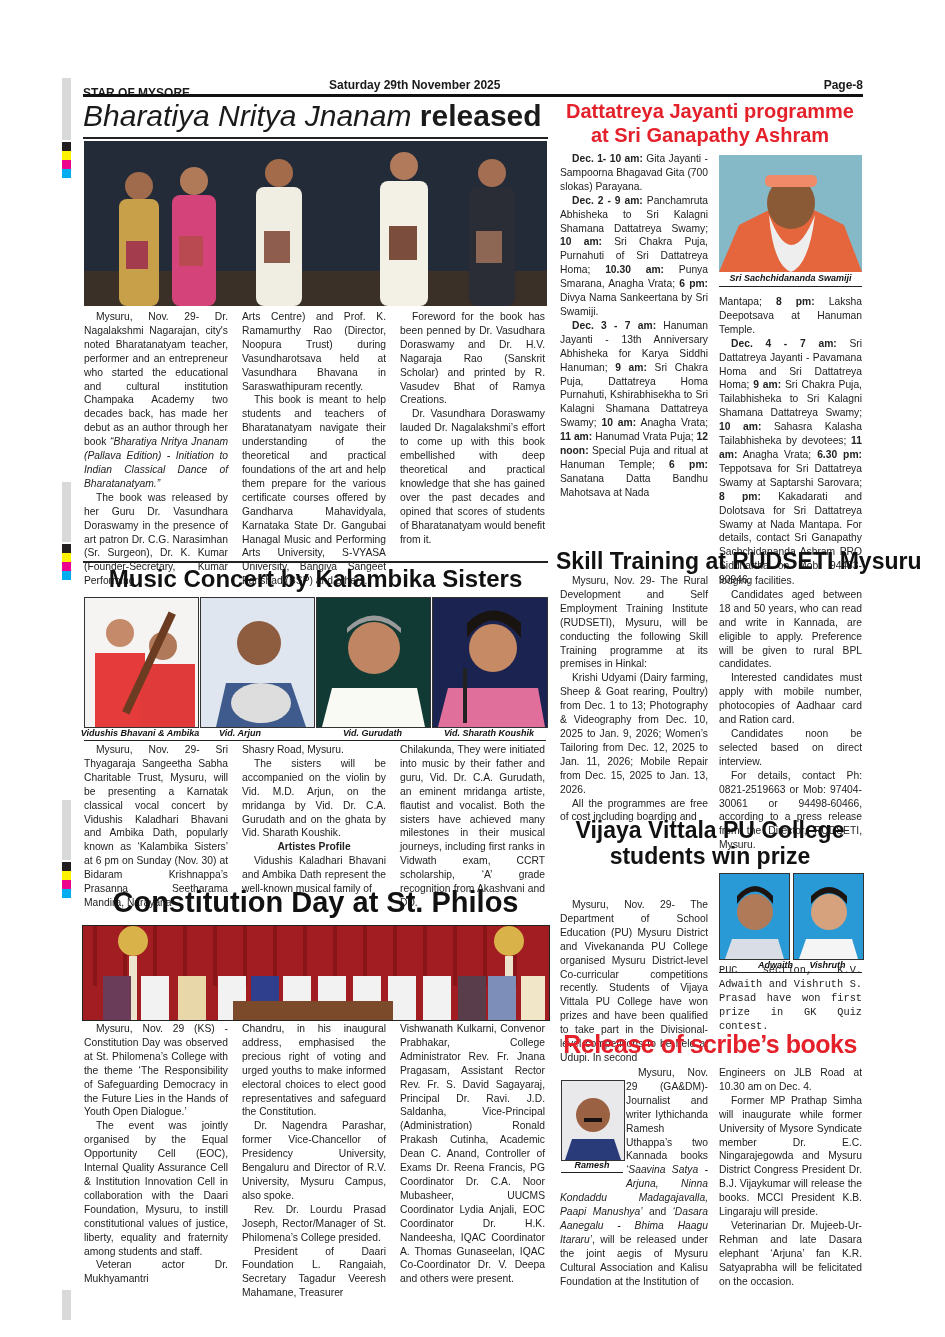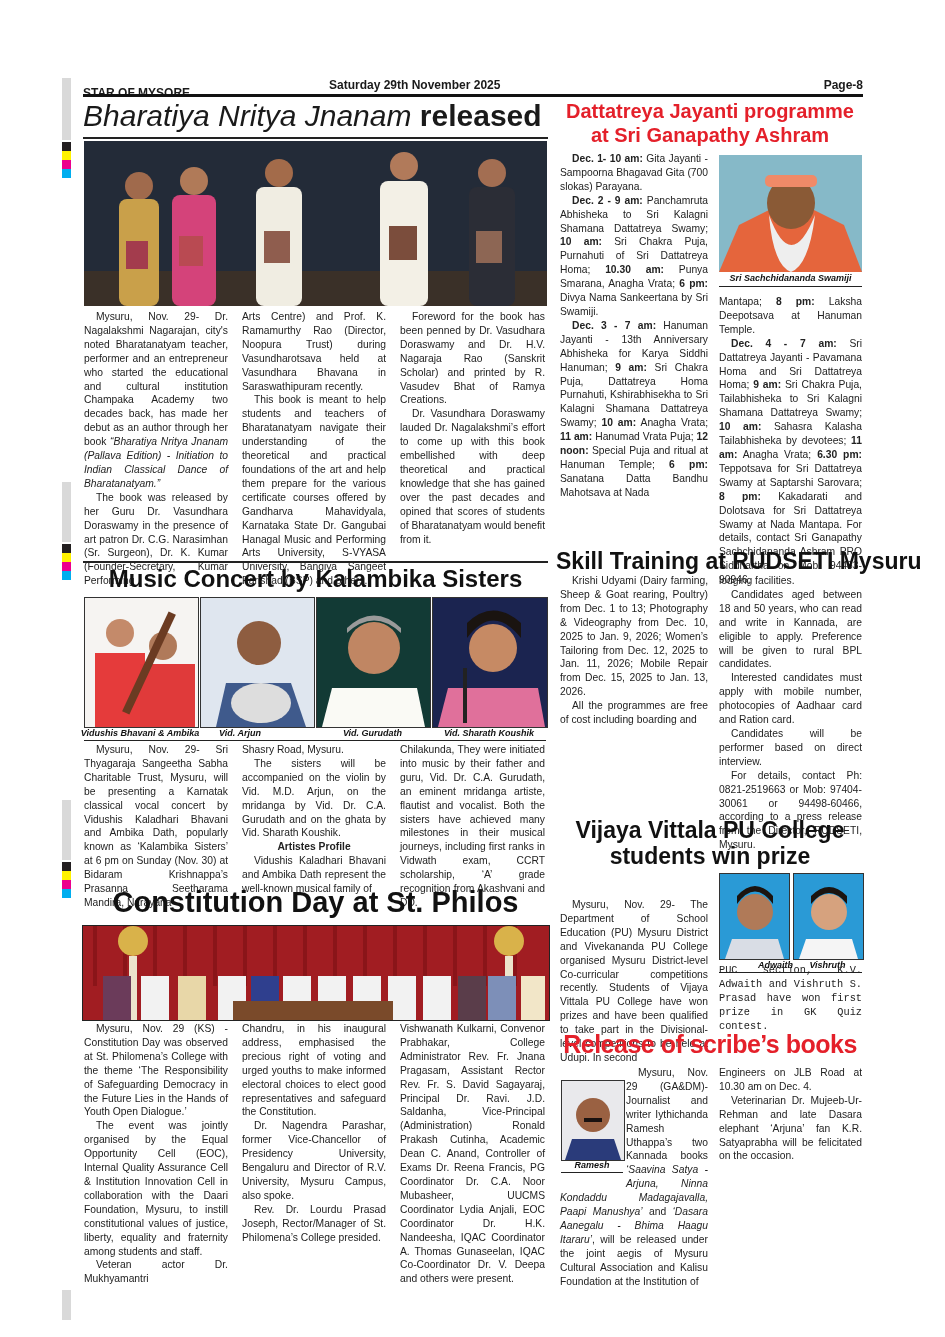--- a/index.html
+++ b/index.html
@@ -128,28 +128,29 @@
 </div>
 <div class="caption" style="left:719px;top:273px;width:143px;">Sri Sachchidananda Swamiji</div>
 <div class="rule-thin" style="left:719px;top:286px;width:143px;height:1px;"></div>
 <div class="body-text" style="left:719px;top:295px;width:143px;">
   <p style="text-indent:0"><span>Mantapa; </span><b>8 pm:</b><span> Laksha Deepotsava at Hanuman Temple.</span></p>
   <p><b>Dec. 4 - 7 am:</b><span> Sri Dattatreya Jayanti - Pavamana Homa and Sri Dattatreya Homa; </span><b>9 am:</b><span> Sri Chakra Puja, Tailabhisheka to Sri Kalagni Shamana Dattatreya Swamy; </span><b>10 am:</b><span> Sahasra Kalasha Tailabhisheka by devotees; </span><b>11 am:</b><span> Anagha Vrata; </span><b>6.30 pm:</b><span> Teppotsava for Sri Dattatreya Swamy at Saptarshi Sarovara; </span><b>8 pm:</b><span> Kakadarati and Dolotsava for Sri Dattatreya Swamy at Nada Mantapa. For details, contact Sri Ganapathy Sachchidananda Ashram PRO Siddhartha on Mob: 94483-90946.</span></p>
 </div>
 
 <div class="black-hl" style="left:556px;top:550px;width:308px;font-size:23px;line-height:22px;">Skill Training at RUDSETI Mysuru</div>
 <div class="body-text" style="left:560px;top:574px;width:148px;">
+  <p>Mysuru, Nov. 29- The Rural Development and Self Employment Training Institute (RUDSETI), Mysuru, will be conducting the following Skill Training programme at its premises in Hinkal:</p>
   <p>Krishi Udyami (Dairy farming, Sheep &amp; Goat rearing, Poultry) from Dec. 1 to 13; Photography &amp; Videography from Dec. 10, 2025 to Jan. 9, 2026; Women’s Tailoring from Dec. 12, 2025 to Jan. 11, 2026; Mobile Repair from Dec. 15, 2025 to Jan. 13, 2026.</p>
   <p>All the programmes are free of cost including boarding and</p>
 </div>
 <div class="body-text" style="left:719px;top:574px;width:143px;">
   <p style="text-indent:0">lodging facilities.</p>
   <p>Candidates aged between 18 and 50 years, who can read and write in Kannada, are eligible to apply. Preference will be given to rural BPL candidates.</p>
   <p>Interested candidates must apply with mobile number, photocopies of Aadhaar card and Ration card.</p>
-  <p>Candidates will be performer based on direct interview.</p>
+  <p>Candidates noon be selected based on direct interview.</p>
   <p>For details, contact Ph: 0821-2519663 or Mob: 97404-30061 or 94498-60466, according to a press release from the Director, RUDSETI, Mysuru.</p>
 </div>
 
 <div class="rule-thin" style="left:83px;top:561px;width:465px;"></div>
 <div class="black-hl" style="left:83px;top:564px;width:465px;font-size:24px;line-height:30px;">Music Concert by Kalambika Sisters</div>
 <div class="photo" style="left:84px;top:597px;width:113px;height:129px;background:#f4f4f4;border:1px solid #333;">
   <svg width="113" height="129">
       <rect width="113" height="129" fill="#f6f4f2"></rect>
       <circle cx="35" cy="35" r="14" fill="#c48a6a"></circle>
       <circle cx="78" cy="48" r="14" fill="#b07a5a"></circle>
@@ -276,20 +277,21 @@
 </div>
 <div class="body-text" style="left:84px;top:1022px;width:144px;">
   <p>Mysuru, Nov. 29 (KS) - Constitution Day was observed at St. Philomena’s College with the theme ‘The Responsibility of Safeguarding Democracy in the Future Lies in the Hands of Youth Open Dialogue.’</p>
   <p>The event was jointly organised by the Equal Opportunity Cell (EOC), Internal Quality Assurance Cell &amp; Institution Innovation Cell in collaboration with the Daari Foundation, Mysuru, to instill constitutional values of justice, liberty, equality and fraternity among students and staff.</p>
   <p>Veteran actor Dr. Mukhyamantri</p>
 </div>
 <div class="body-text" style="left:242px;top:1022px;width:144px;">
   <p style="text-indent:0">Chandru, in his inaugural address, emphasised the precious right of voting and urged youths to make informed electoral choices to elect good representatives and safeguard the Constitution.</p>
   <p>Dr. Nagendra Parashar, former Vice-Chancellor of Presidency University, Bengaluru and Director of R.V. University, Mysuru Campus, also spoke.</p>
   <p>Rev. Dr. Lourdu Prasad Joseph, Rector/Manager of St. Philomena’s College presided.</p>
+  <p>President of Daari Foundation L. Rangaiah, Secretary Tagadur Veeresh Mahamane, Treasurer</p>
 </div>
 <div class="body-text" style="left:400px;top:1022px;width:145px;">
   <p style="text-indent:0">Vishwanath Kulkarni, Convenor Prabhakar, College Administrator Rev. Fr. Jnana Pragasam, Assistant Rector Rev. Fr. S. David Sagayaraj, Principal Dr. Ravi. J.D. Saldanha, Vice-Principal (Administration) Ronald Prakash Cutinha, Academic Dean C. Anand, Controller of Exams Dr. Reena Francis, PG Coordinator Dr. C.A. Noor Mubasheer, UUCMS Coordinator Lydia Anjali, EOC Coordinator Dr. H.K. Nandeesha, IQAC Coordinator A. Thomas Gunaseelan, IQAC Co-Coordinator Dr. V. Deepa and others were present.</p>
 </div>
 
 <div class="red-hl" style="left:556px;top:1028px;width:308px;font-size:25px;line-height:32px;letter-spacing:-0.5px;">Release of scribe’s books</div>
 <div class="photo" style="left:561px;top:1080px;width:62px;height:79px;border:1px solid #333;">
   <svg width="62" height="79">
       <rect width="62" height="79" fill="#e9e9ec"></rect>
       <circle cx="31" cy="34" r="17" fill="#9a6142"></circle>
@@ -298,14 +300,15 @@
     </svg>
 </div>
 <div class="caption" style="left:561px;top:1160px;width:62px;">Ramesh</div>
 <div class="rule-thin" style="left:561px;top:1172px;width:62px;height:1px;"></div>
 <div class="body-text" style="left:560px;top:1066px;width:148px;">
   <div style="float:left;width:66px;height:113px;"></div>
   <p><span>Mysuru, Nov. 29 (GA&amp;DM)- Journalist and writer Iythichanda Ramesh Uthappa’s two Kannada books </span><i>‘Saavina Satya - Arjuna, Ninna Kondaddu Madagajavalla, Paapi Manushya’</i><span> and </span><i>‘Dasara Aanegalu - Bhima Haagu Itararu’</i><span>, will be released under the joint aegis of Mysuru Cultural Association and Kalisu Foundation at the Institution of</span></p>
 </div>
 <div class="body-text" style="left:719px;top:1066px;width:143px;">
   <p style="text-indent:0">Engineers on JLB Road at 10.30 am on Dec. 4.</p>
+  <p>Former MP Prathap Simha will inaugurate while former University of Mysore Syndicate member Dr. E.C. Ningarajegowda and Mysuru District Congress President Dr. B.J. Vijaykumar will release the books. MCCI President K.B. Lingaraju will preside.</p>
   <p>Veterinarian Dr. Mujeeb-Ur-Rehman and late Dasara elephant ‘Arjuna’ fan K.R. Satyaprabha will be felicitated on the occasion.</p>
 </div>
 
 </body></html>

